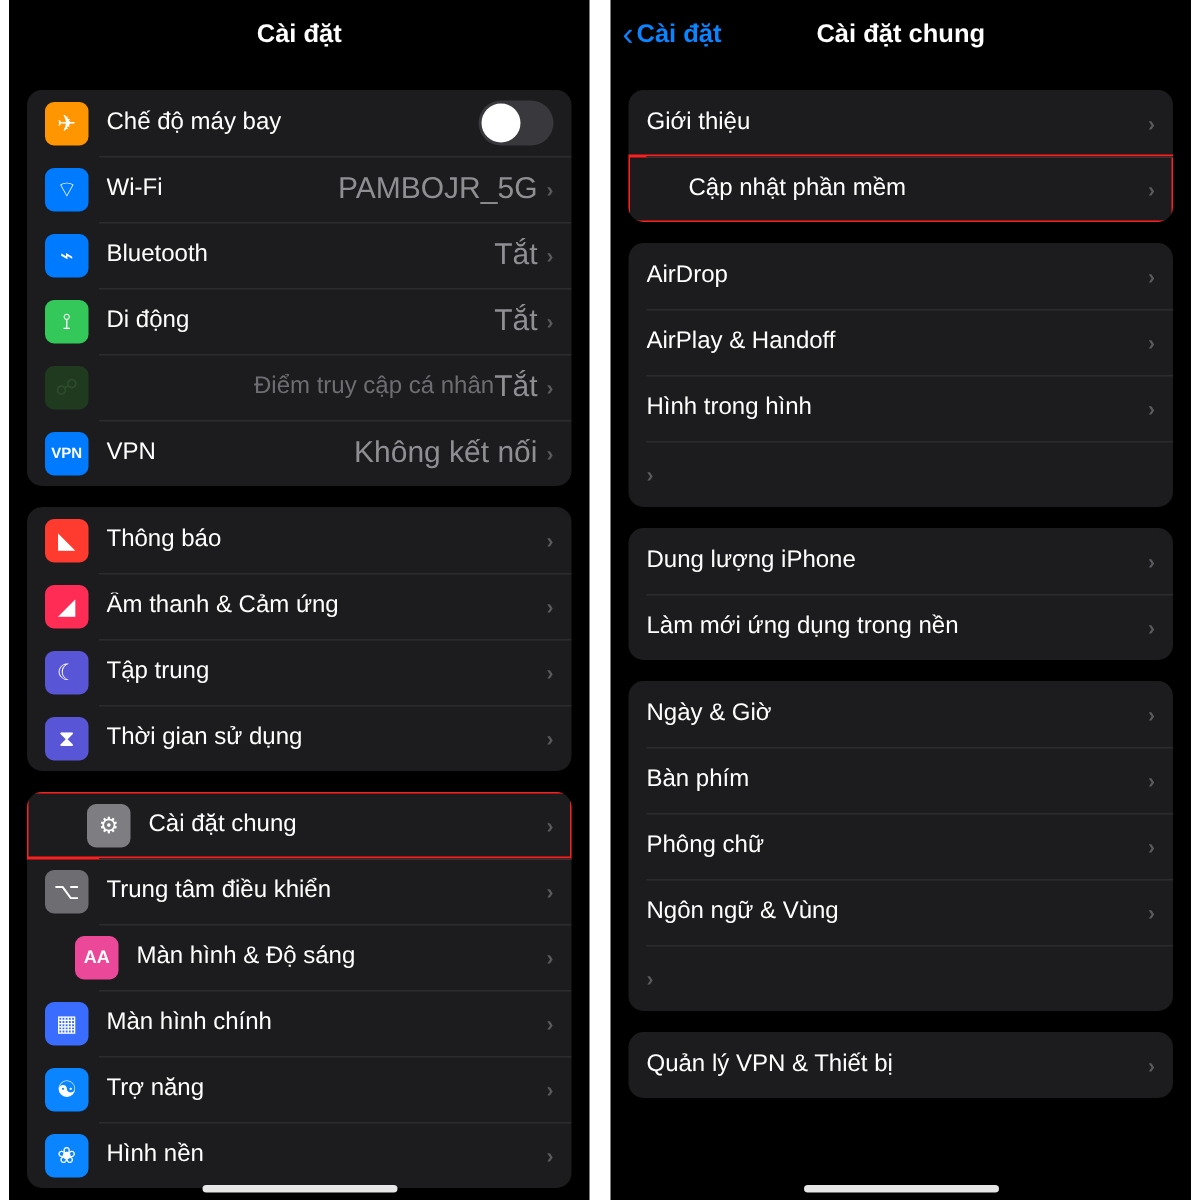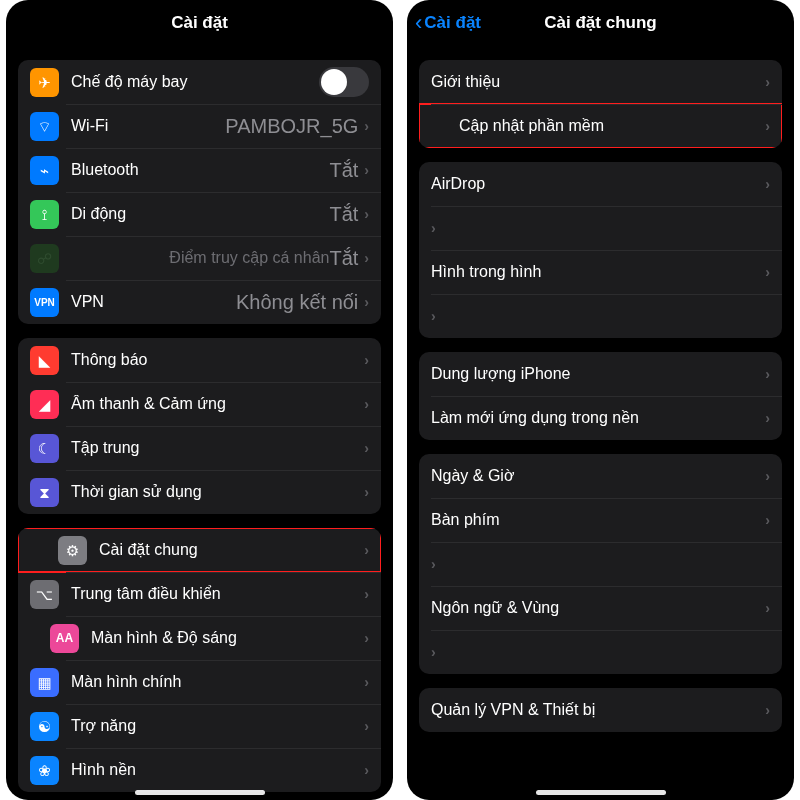--- a/index.html
+++ b/index.html
@@ -1,17 +1,17 @@
 <!DOCTYPE html>
 <html><head>
 <meta charset="utf-8">
 <style>
   html,body{margin:0;padding:0;background:#fff;font-family:-apple-system,Helvetica,Arial,sans-serif;}
   .stage{width:800px;height:800px;display:flex;gap:14px;padding:0 6px;box-sizing:border-box;background:#fff;}
-  .phone{flex:1;background:#000;border-radius:22px;overflow:hidden;position:relative;display:flex;flex-direction:column;}
+  .phone{flex:1;background:#000;border-radius:0;overflow:hidden;position:relative;display:flex;flex-direction:column;}
   .titlebar{height:46px;display:flex;align-items:center;justify-content:center;position:relative;color:#fff;font-size:17px;font-weight:600;}
   .back{position:absolute;left:8px;top:0;height:46px;display:flex;align-items:center;color:#0a84ff;font-size:17px;}
   .back .chev{font-size:22px;margin-right:2px;line-height:1;font-weight:400;}
   .scroll{flex:1;overflow:hidden;padding:0 12px 8px 12px;box-sizing:border-box;}
   .group{background:#1c1c1e;border-radius:10px;margin:14px 0;overflow:hidden;}
   .row{display:flex;align-items:center;height:44px;padding:0 12px;position:relative;box-sizing:border-box;}
   .row + .row::before{content:"";position:absolute;left:48px;right:0;top:0;height:1px;background:#2c2c2e;}
   .phone.right .row + .row::before{left:12px;}
   .row .icon{width:29px;height:29px;border-radius:6px;margin-right:12px;display:flex;align-items:center;justify-content:center;flex:0 0 auto;}
   .row .label{flex:1;color:#fff;font-size:16px;white-space:nowrap;overflow:hidden;text-overflow:ellipsis;}
@@ -196,20 +196,21 @@
           <span class="chevr">›</span>
         </div>
       </div>
 
       <div class="group">
         <div class="row">
           <span class="label">AirDrop</span>
           <span class="chevr">›</span>
         </div>
         <div class="row">
+          <span class="label">AirPlay &amp; Handoff</span>
           <span class="chevr">›</span>
         </div>
         <div class="row">
           <span class="label">Hình trong hình</span>
           <span class="chevr">›</span>
         </div>
         <div class="row">
           <span class="chevr">›</span>
         </div>
       </div>
@@ -228,20 +229,21 @@
       <div class="group">
         <div class="row">
           <span class="label">Ngày &amp; Giờ</span>
           <span class="chevr">›</span>
         </div>
         <div class="row">
           <span class="label">Bàn phím</span>
           <span class="chevr">›</span>
         </div>
         <div class="row">
+          <span class="label">Phông chữ</span>
           <span class="chevr">›</span>
         </div>
         <div class="row">
           <span class="label">Ngôn ngữ &amp; Vùng</span>
           <span class="chevr">›</span>
         </div>
         <div class="row">
           <span class="chevr">›</span>
         </div>
       </div>

